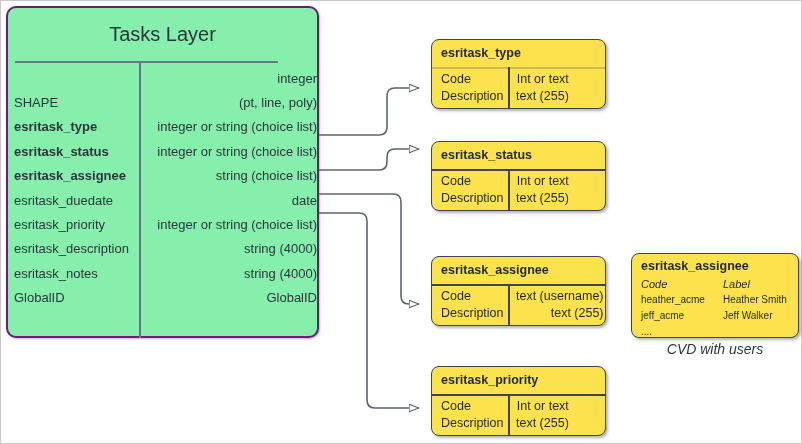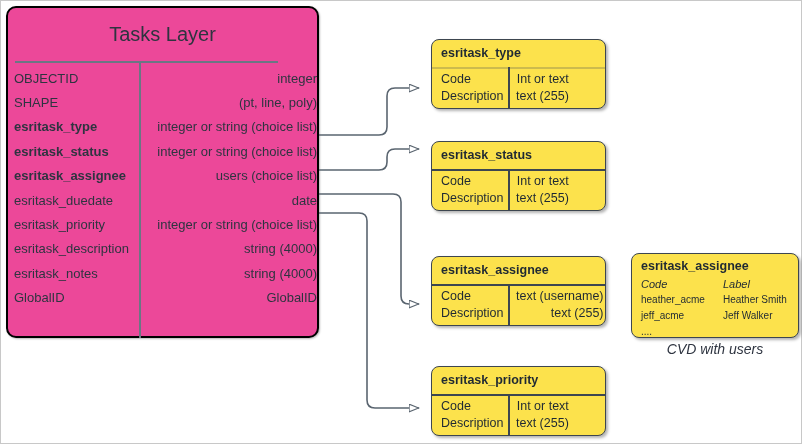--- a/index.html
+++ b/index.html
@@ -5,21 +5,21 @@
   html,body{margin:0;padding:0;background:#fff;}
   body{width:802px;height:444px;position:relative;overflow:hidden;
        font-family:"Liberation Sans","DejaVu Sans",sans-serif;
        color:#2e3440;-webkit-font-smoothing:antialiased;}
 
   #canvas{position:absolute;left:0;top:0;width:802px;height:444px;
           box-sizing:border-box;border:1px solid #c8c8c8;background:#fff;}
 
   
   #tasks-layer{position:absolute;left:5px;top:5px;width:313px;height:332px;
-      box-sizing:border-box;background:#ec4899;border:2px solid #000000;
+      box-sizing:border-box;background:#86efac;border:2px solid #701a75;
       border-radius:10px;box-shadow:1px 1px 2px rgba(0,0,0,.28);}
   #tasks-title{position:absolute;left:0;top:0;width:100%;height:52px;
       line-height:52px;text-align:center;font-size:20px;color:#2e3440;}
   #tasks-title-rule{position:absolute;left:7px;top:53px;width:263px;height:2px;
       background:#6b7684;}
   #tasks-col-div{position:absolute;left:131px;top:55px;width:2px;height:275px;
       background:#6b7684;}
 
   .rows{position:absolute;left:0;top:58px;width:100%;}
   .row{height:24.4px;display:flex;align-items:center;font-size:13px;}
@@ -69,38 +69,37 @@
 
 <div id="canvas">
 
   <div id="tasks-layer">
     <div id="tasks-title">Tasks Layer</div>
     <div id="tasks-title-rule"></div>
     <div id="tasks-col-div"></div>
 
     <div class="rows">
       <div class="row">
-        <span class="fname">OBJECTID</span>
         <span class="ftype">integer</span>
       </div>
       <div class="row">
         <span class="fname">SHAPE</span>
         <span class="ftype">(pt, line, poly)</span>
       </div>
       <div class="row bold">
         <span class="fname">esritask_type</span>
         <span class="ftype">integer or string (choice list)</span>
       </div>
       <div class="row bold">
         <span class="fname">esritask_status</span>
         <span class="ftype">integer or string (choice list)</span>
       </div>
       <div class="row bold">
         <span class="fname">esritask_assignee</span>
-        <span class="ftype">users (choice list)</span>
+        <span class="ftype">string (choice list)</span>
       </div>
       <div class="row">
         <span class="fname">esritask_duedate</span>
         <span class="ftype">date</span>
       </div>
       <div class="row">
         <span class="fname">esritask_priority</span>
         <span class="ftype">integer or string (choice list)</span>
       </div>
       <div class="row">

